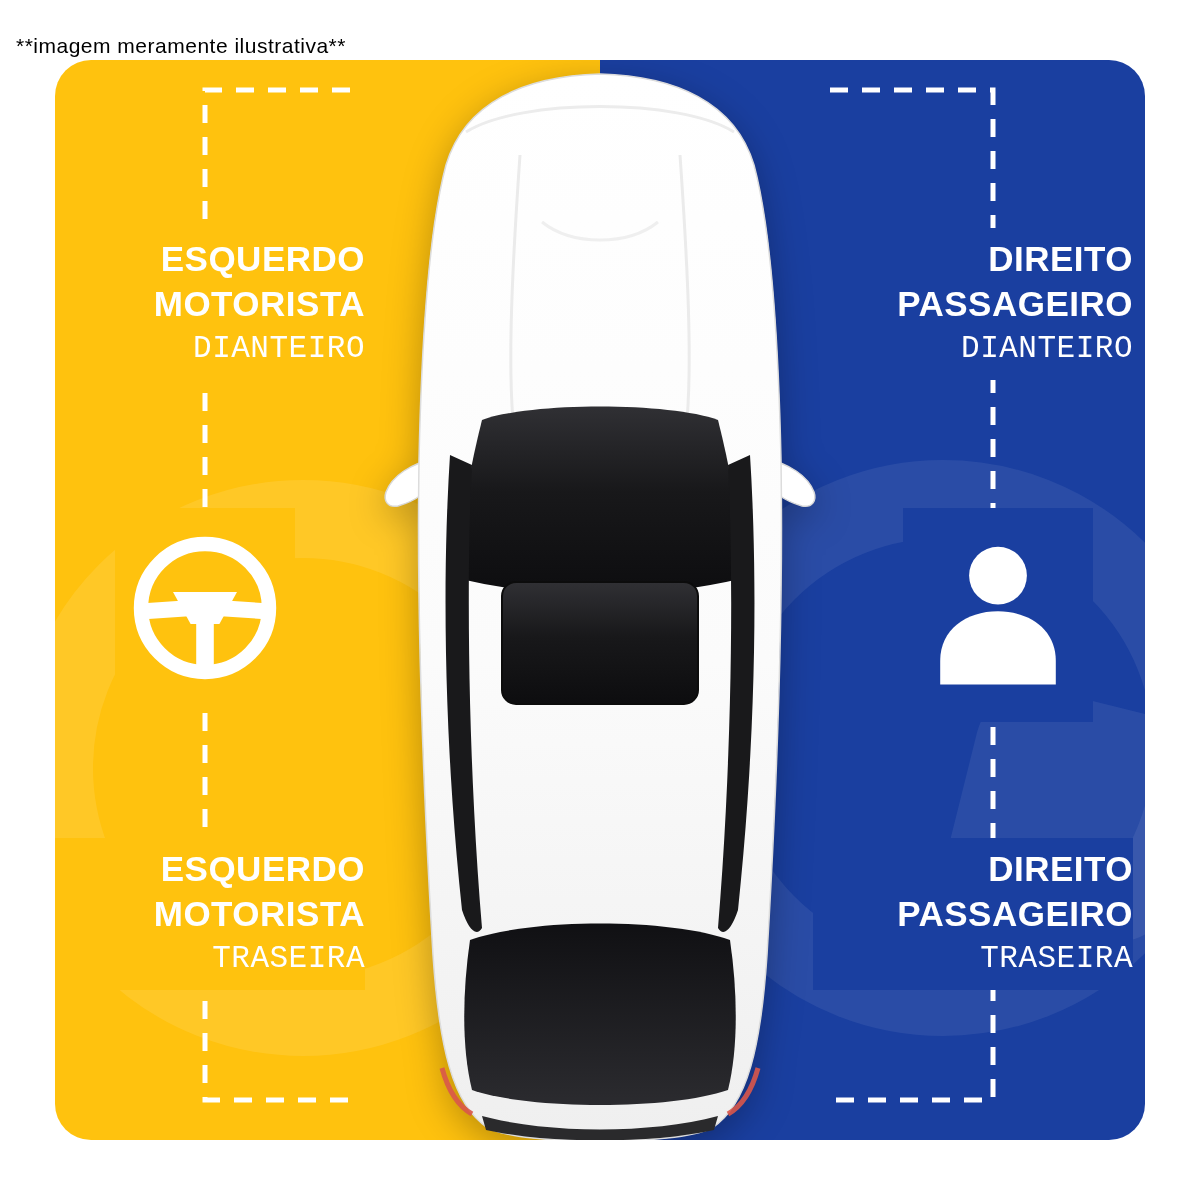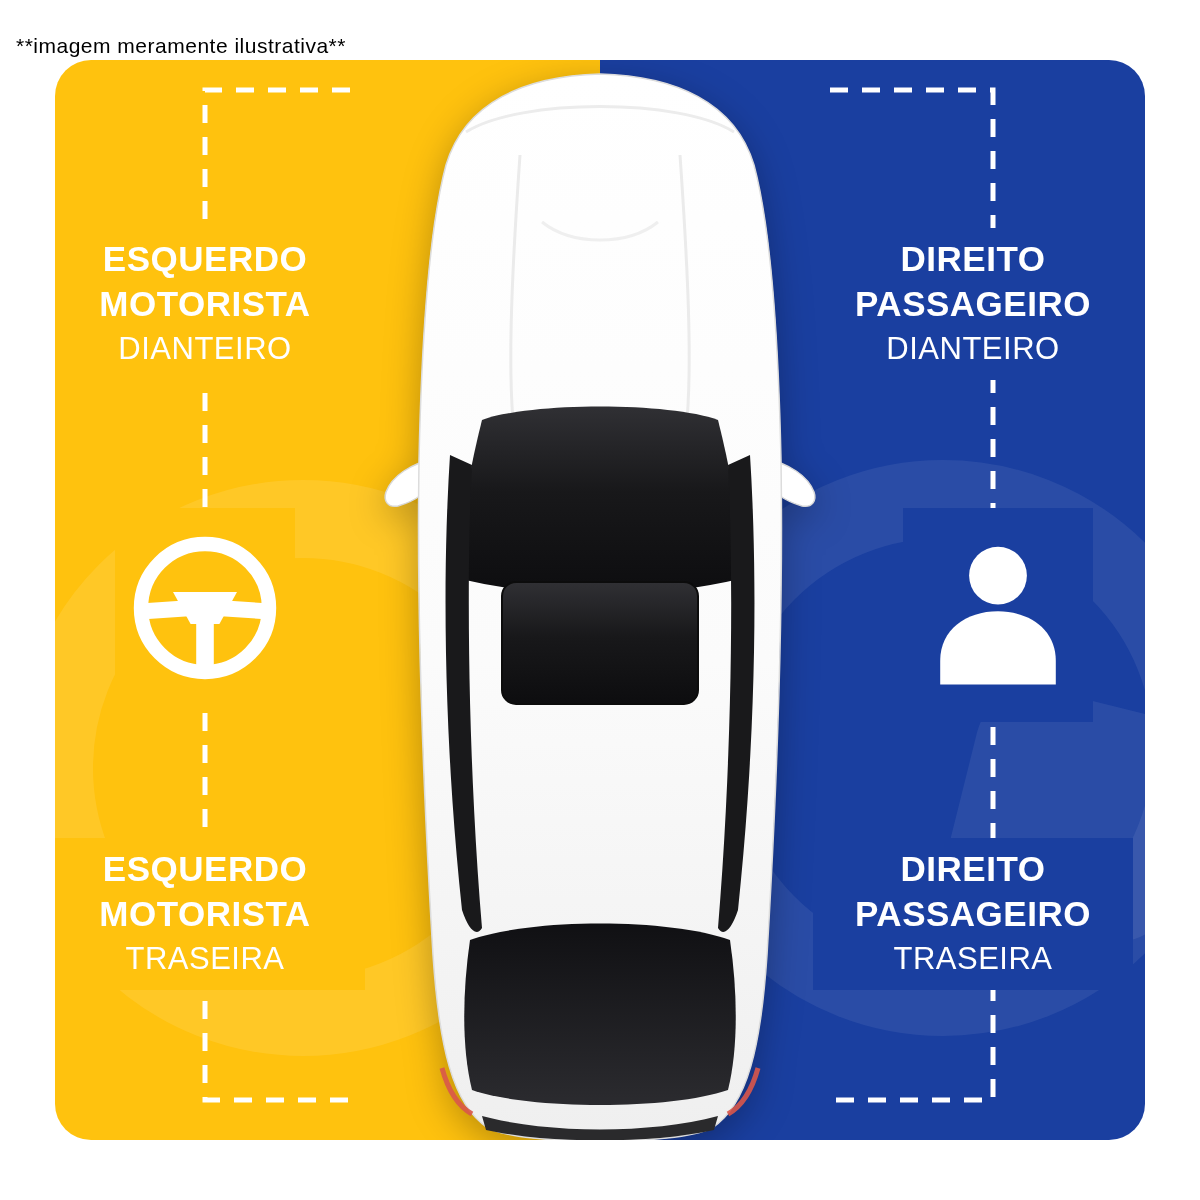--- a/index.html
+++ b/index.html
@@ -29,25 +29,25 @@
   .decor-ring.blue   { left:55px;  top:400px; border-color:rgba(255,255,255,0.07); }
   .decor-square {
     position:absolute; width:230px; height:230px; border-radius:58px;
     background:rgba(255,255,255,0.07); transform:rotate(14deg);
     left:360px; top:640px; z-index:1;
   }
 
   .brackets { position:absolute; left:0; top:0; z-index:2; }
 
   .label {
-    position:absolute; width:320px; text-align:center; color:#ffffff;
+    position:absolute; width:320px; text-align:right; color:#ffffff;
     z-index:3; padding:8px 0;
   }
   .label .l-bold { font-size:35px; font-weight:bold; line-height:45px; letter-spacing:0.5px; }
-  .label .l-reg  { font-size:31px; font-weight:400; line-height:46px; letter-spacing:0.5px; }
+  .label .l-reg  { font-size:31px; font-weight:400; line-height:46px; letter-spacing:0.5px;font-family:Liberation Mono, monospace; }
   .label.on-yellow { background:var(--left-bg,  #FFC20E); }
   .label.on-blue   { background:var(--right-bg, #1A3FA0); }
   .pos-left  { left:-10px; }
   .pos-right { left:758px; }
   .pos-front { top:168px; }
   .pos-rear  { top:778px; }
 
   .icon-box {
     position:absolute; z-index:3; padding:20px 10px;
   }

